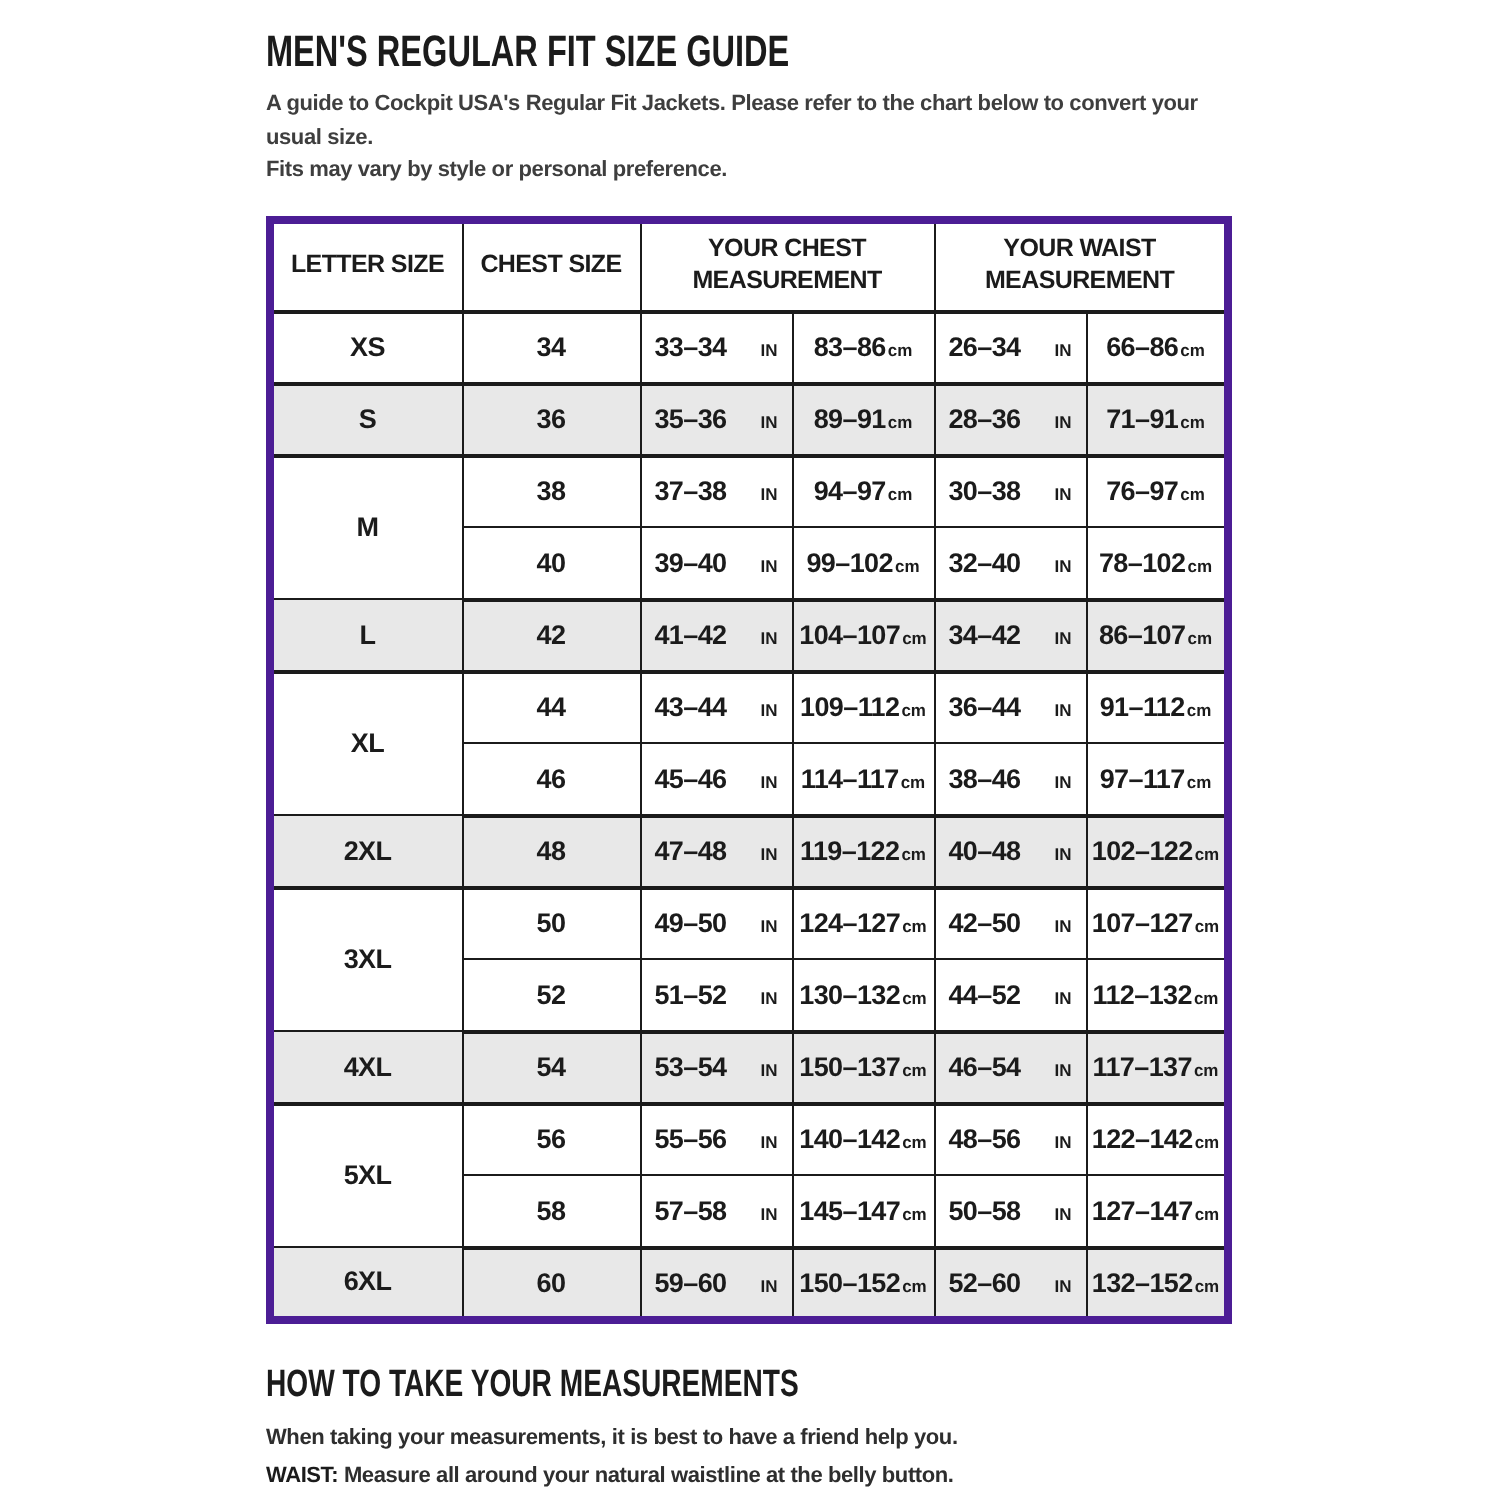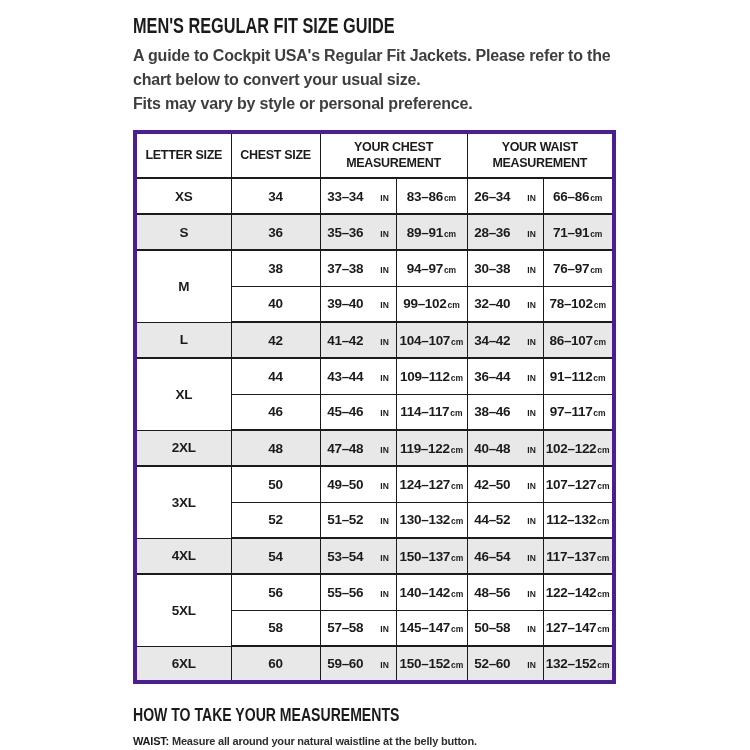--- a/index.html
+++ b/index.html
@@ -21,21 +21,21 @@
     font-weight: bold;
     letter-spacing: 0px;
     white-space: nowrap;
     display: inline-block;
     transform: scaleX(0.74);
     transform-origin: 0 50%;
     color: #1b1b1b;
   }
   .subtitle {
     margin-top: 5px;
-    font-size: 16px;
+    font-size: 11px;
     font-weight: bold;
     color: #3e3e3e;
     line-height: 1.5;
     letter-spacing: -0.2px;
   }
 
   
   table.size-table {
     margin-top: 14px;
     width: 479px;
@@ -220,17 +220,18 @@
             <td><span>150–152</span><span class="unit unit-cm">cm</span></td>
             <td><span>52–60</span><span class="unit unit-in">IN</span></td>
             <td><span>132–152</span><span class="unit unit-cm">cm</span></td>
           </tr>
         </tbody>
     </table>
 
     <div class="how-to">
       <h2 class="big-heading how-to-heading">HOW TO TAKE YOUR MEASUREMENTS</h2>
       <div class="how-to-lines">
+        <p>When taking your measurements, it is best to have a friend help you.</p>
         <p><span class="inline-label">WAIST:</span> <span>Measure all around your natural waistline at the belly button.</span></p>
       </div>
     </div>
   </div>
 </div>
 
 </body></html>

